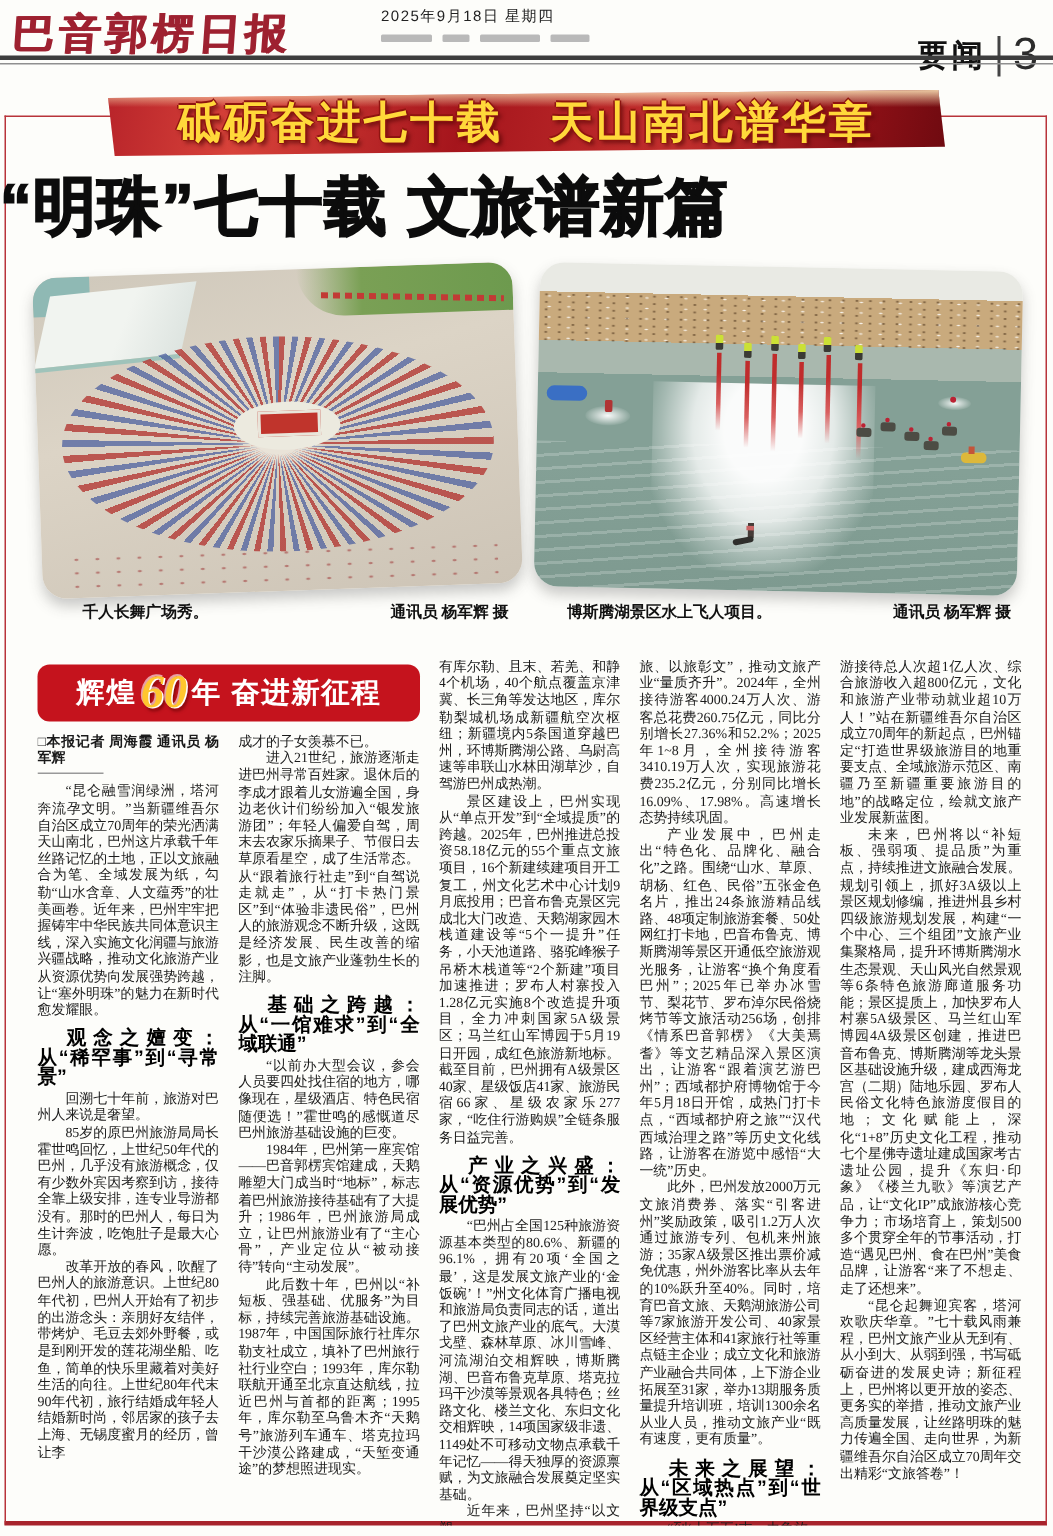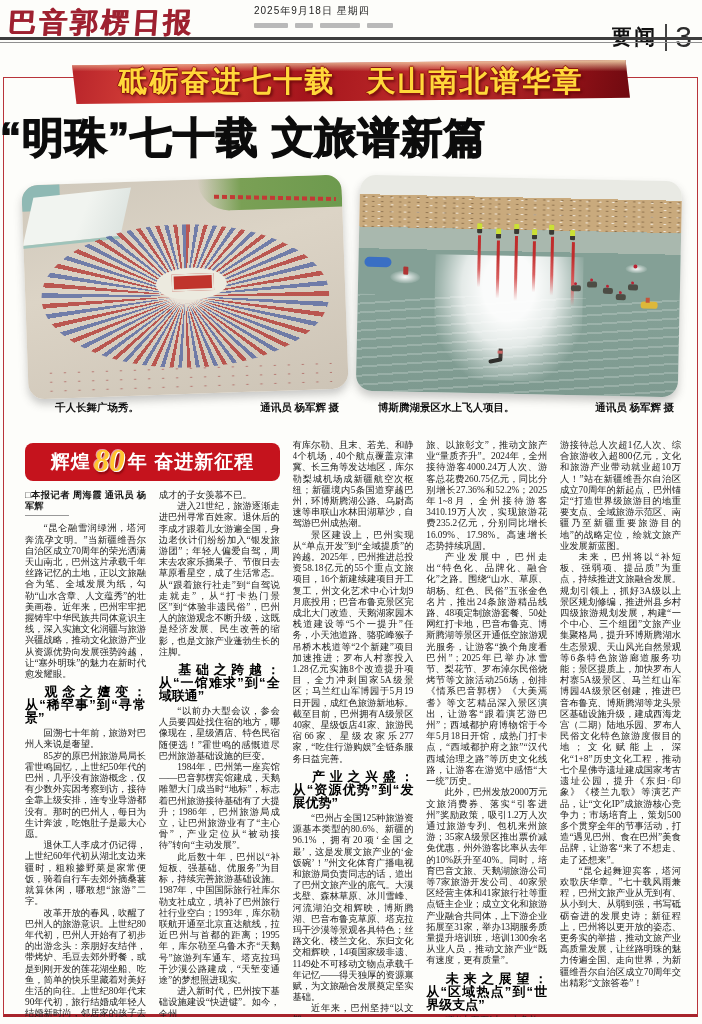--- a/index.html
+++ b/index.html
@@ -226,41 +226,39 @@
     <span>通讯员 杨军辉 摄</span>
   </div>
   <div class="caption-row caption-right">
     <span>博斯腾湖景区水上飞人项目。</span>
     <span>通讯员 杨军辉 摄</span>
   </div>
 
   <div class="article">
     <div class="kicker">
       <span class="kicker-pre">辉煌</span>
-      <span class="kicker-num">80</span>
+      <span class="kicker-num">60</span>
       <span class="kicker-post">年 奋进新征程</span>
     </div>
     <div class="columns" id="article-columns">
         <div class="col offset">
           <div class="byline">□本报记者 周海霞 通讯员 杨军辉</div>
           <p>“昆仑融雪润绿洲，塔河奔流孕文明。”当新疆维吾尔自治区成立70周年的荣光洒满天山南北，巴州这片承载千年丝路记忆的土地，正以文旅融合为笔、全域发展为纸，勾勒“山水含章、人文蕴秀”的壮美画卷。近年来，巴州牢牢把握铸牢中华民族共同体意识主线，深入实施文化润疆与旅游兴疆战略，推动文化旅游产业从资源优势向发展强势跨越，让“塞外明珠”的魅力在新时代愈发耀眼。</p>
           <h3>观念之嬗变：从“稀罕事”到“寻常景”</h3>
           <p>回溯七十年前，旅游对巴州人来说是奢望。</p>
           <p>85岁的原巴州旅游局局长霍世鸣回忆，上世纪50年代的巴州，几乎没有旅游概念，仅有少数外宾因考察到访，接待全靠上级安排，连专业导游都没有。那时的巴州人，每日为生计奔波，吃饱肚子是最大心愿。</p>
-          <p>退休工人李成才仍记得，上世纪60年代初从湖北支边来疆时，粗粮掺野菜是家常便饭，骑着自行车去郊外摘桑葚就算休闲，哪敢想“旅游”二字。</p>
           <p>改革开放的春风，吹醒了巴州人的旅游意识。上世纪80年代初，巴州人开始有了初步的出游念头：亲朋好友结伴，带烤炉、毛豆去郊外野餐，或是到刚开发的莲花湖坐船、吃鱼，简单的快乐里藏着对美好生活的向往。上世纪80年代末90年代初，旅行结婚成年轻人结婚新时尚，邻居家的孩子去上海、无锡度蜜月的经历，曾让李</p>
         </div>
         <div class="col offset">
           <p class="cont">成才的子女羡慕不已。</p>
           <p>进入21世纪，旅游逐渐走进巴州寻常百姓家。退休后的李成才跟着儿女游遍全国，身边老伙计们纷纷加入“银发旅游团”；年轻人偏爱自驾，周末去农家乐摘果子、节假日去草原看星空，成了生活常态。从“跟着旅行社走”到“自驾说走就走”，从“打卡热门景区”到“体验非遗民俗”，巴州人的旅游观念不断升级，这既是经济发展、民生改善的缩影，也是文旅产业蓬勃生长的注脚。</p>
           <h3>基础之跨越：从“一馆难求”到“全域联通”</h3>
           <p>“以前办大型会议，参会人员要四处找住宿的地方，哪像现在，星级酒店、特色民宿随便选！”霍世鸣的感慨道尽巴州旅游基础设施的巨变。</p>
           <p>1984年，巴州第一座宾馆——巴音郭楞宾馆建成，天鹅雕塑大门成当时“地标”，标志着巴州旅游接待基础有了大提升；1986年，巴州旅游局成立，让巴州旅游业有了“主心骨”，产业定位从“被动接待”转向“主动发展”。</p>
           <p>此后数十年，巴州以“补短板、强基础、优服务”为目标，持续完善旅游基础设施。1987年，中国国际旅行社库尔勒支社成立，填补了巴州旅行社行业空白；1993年，库尔勒联航开通至北京直达航线，拉近巴州与首都的距离；1995年，库尔勒至乌鲁木齐“天鹅号”旅游列车通车、塔克拉玛干沙漠公路建成，“天堑变通途”的梦想照进现实。</p>
-          <p>进入新时代，巴州按下基础设施建设“快进键”。如今，全州</p>
         </div>
         <div class="col">
           <p class="cont">有库尔勒、且末、若羌、和静4个机场，40个航点覆盖京津冀、长三角等发达地区，库尔勒梨城机场成新疆航空次枢纽；新疆境内5条国道穿越巴州，环博斯腾湖公路、乌尉高速等串联山水林田湖草沙，自驾游巴州成热潮。</p>
           <p>景区建设上，巴州实现从“单点开发”到“全域提质”的跨越。2025年，巴州推进总投资58.18亿元的55个重点文旅项目，16个新建续建项目开工复工，州文化艺术中心计划9月底投用；巴音布鲁克景区完成北大门改造、天鹅湖家园木栈道建设等“5个一提升”任务，小天池道路、骆驼峰猴子吊桥木栈道等“2个新建”项目加速推进；罗布人村寨投入1.28亿元实施8个改造提升项目，全力冲刺国家5A级景区；马兰红山军博园于5月19日开园，成红色旅游新地标。截至目前，巴州拥有A级景区40家、星级饭店41家、旅游民宿66家、星级农家乐277家，“吃住行游购娱”全链条服务日益完善。</p>
           <h3>产业之兴盛：从“资源优势”到“发展优势”</h3>
           <p>“巴州占全国125种旅游资源基本类型的80.6%、新疆的96.1%，拥有20项‘全国之最’，这是发展文旅产业的‘金饭碗’！”州文化体育广播电视和旅游局负责同志的话，道出了巴州文旅产业的底气。大漠戈壁、森林草原、冰川雪峰、河流湖泊交相辉映，博斯腾湖、巴音布鲁克草原、塔克拉玛干沙漠等景观各具特色；丝路文化、楼兰文化、东归文化交相辉映，14项国家级非遗、1149处不可移动文物点承载千年记忆——得天独厚的资源禀赋，为文旅融合发展奠定坚实基础。</p>
           <p>近年来，巴州坚持“以文塑</p>
         </div>
         <div class="col">
           <p class="cont">旅、以旅彰文”，推动文旅产业“量质齐升”。2024年，全州接待游客4000.24万人次、游客总花费260.75亿元，同比分别增长27.36%和52.2%；2025年1~8月，全州接待游客3410.19万人次，实现旅游花费235.2亿元，分别同比增长16.09%、17.98%。高速增长态势持续巩固。</p>

